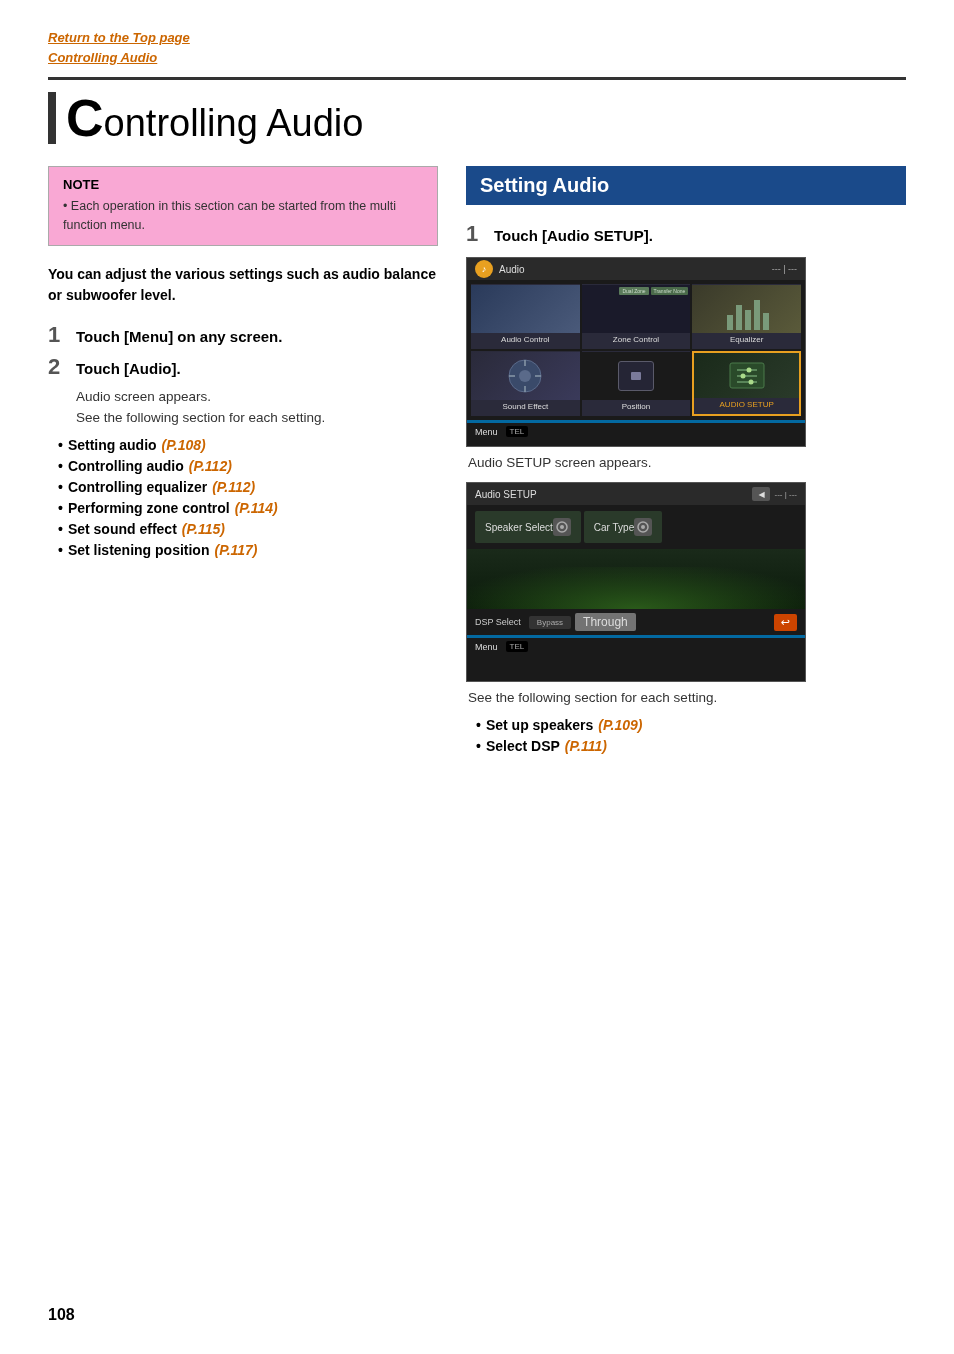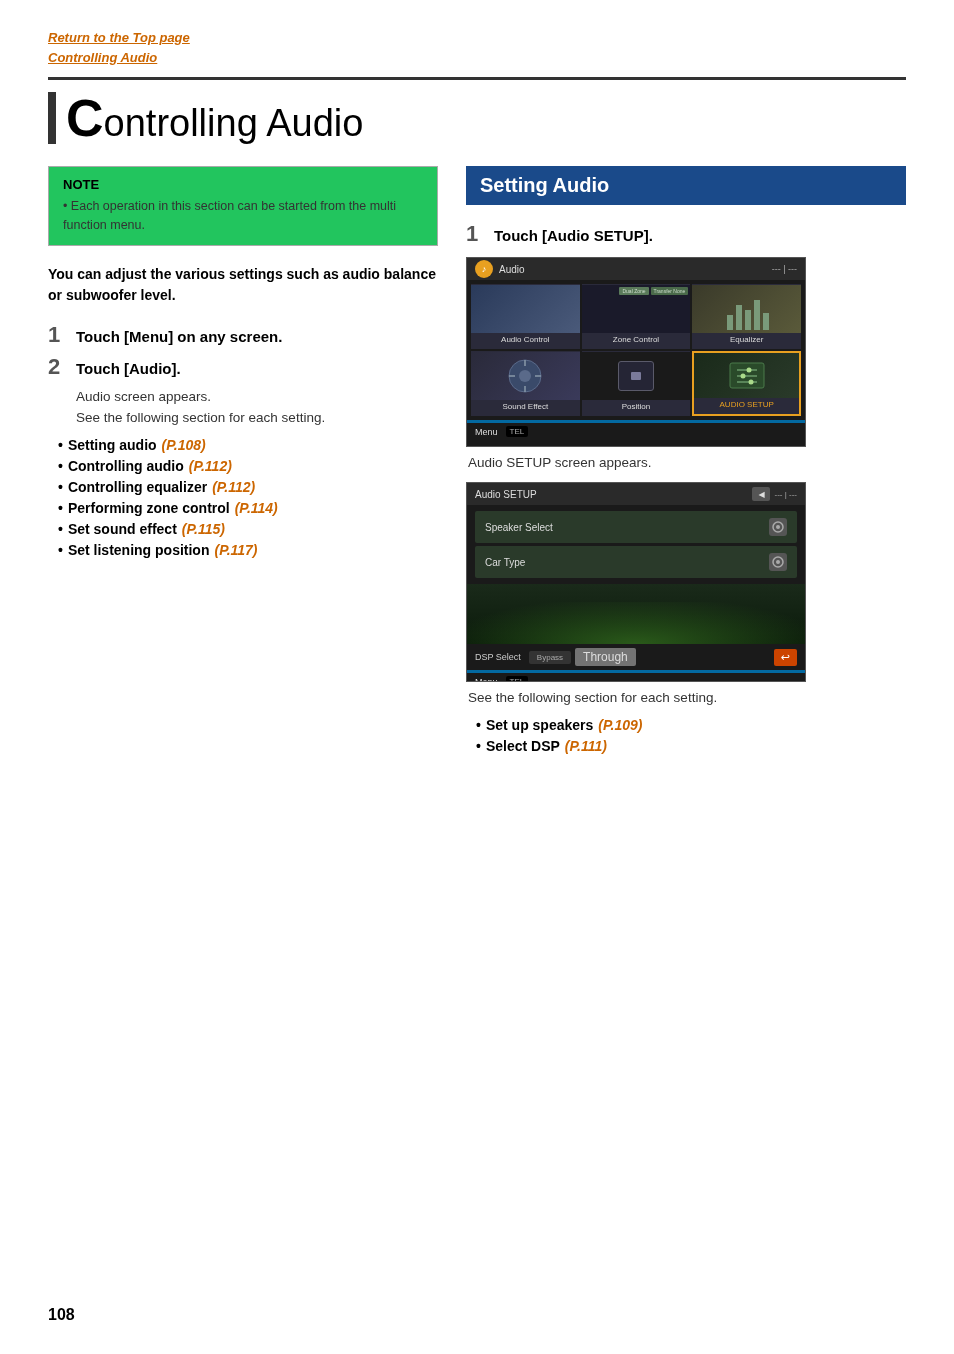--- a/index.html
+++ b/index.html
@@ -64,21 +64,21 @@
       flex: 0 0 390px;
       max-width: 390px;
     }
     .right-col {
       flex: 1;
     }
     .note-box {
       border: 1px solid #aaa;
       padding: 10px 14px;
       margin-bottom: 18px;
-      background: #22c55e;
+      background: #f9a8d4;
     }
     .note-title {
       font-weight: bold;
       font-size: 13px;
       margin-bottom: 5px;
     }
     .note-text {
       font-size: 12.5px;
       color: #333;
       line-height: 1.5;
@@ -285,21 +285,20 @@
     }
     .screen2-topright {
       margin-left: auto;
       display: flex;
       align-items: center;
       gap: 4px;
     }
     .screen2-rows {
       padding: 6px 8px;
       display: flex;
-      flex-direction: column;
       gap: 3px;
     }
     .screen2-row {
       background: #2a3a2a;
       height: 32px;
       display: flex;
       align-items: center;
       padding: 0 10px;
       border-radius: 2px;
       justify-content: space-between;

